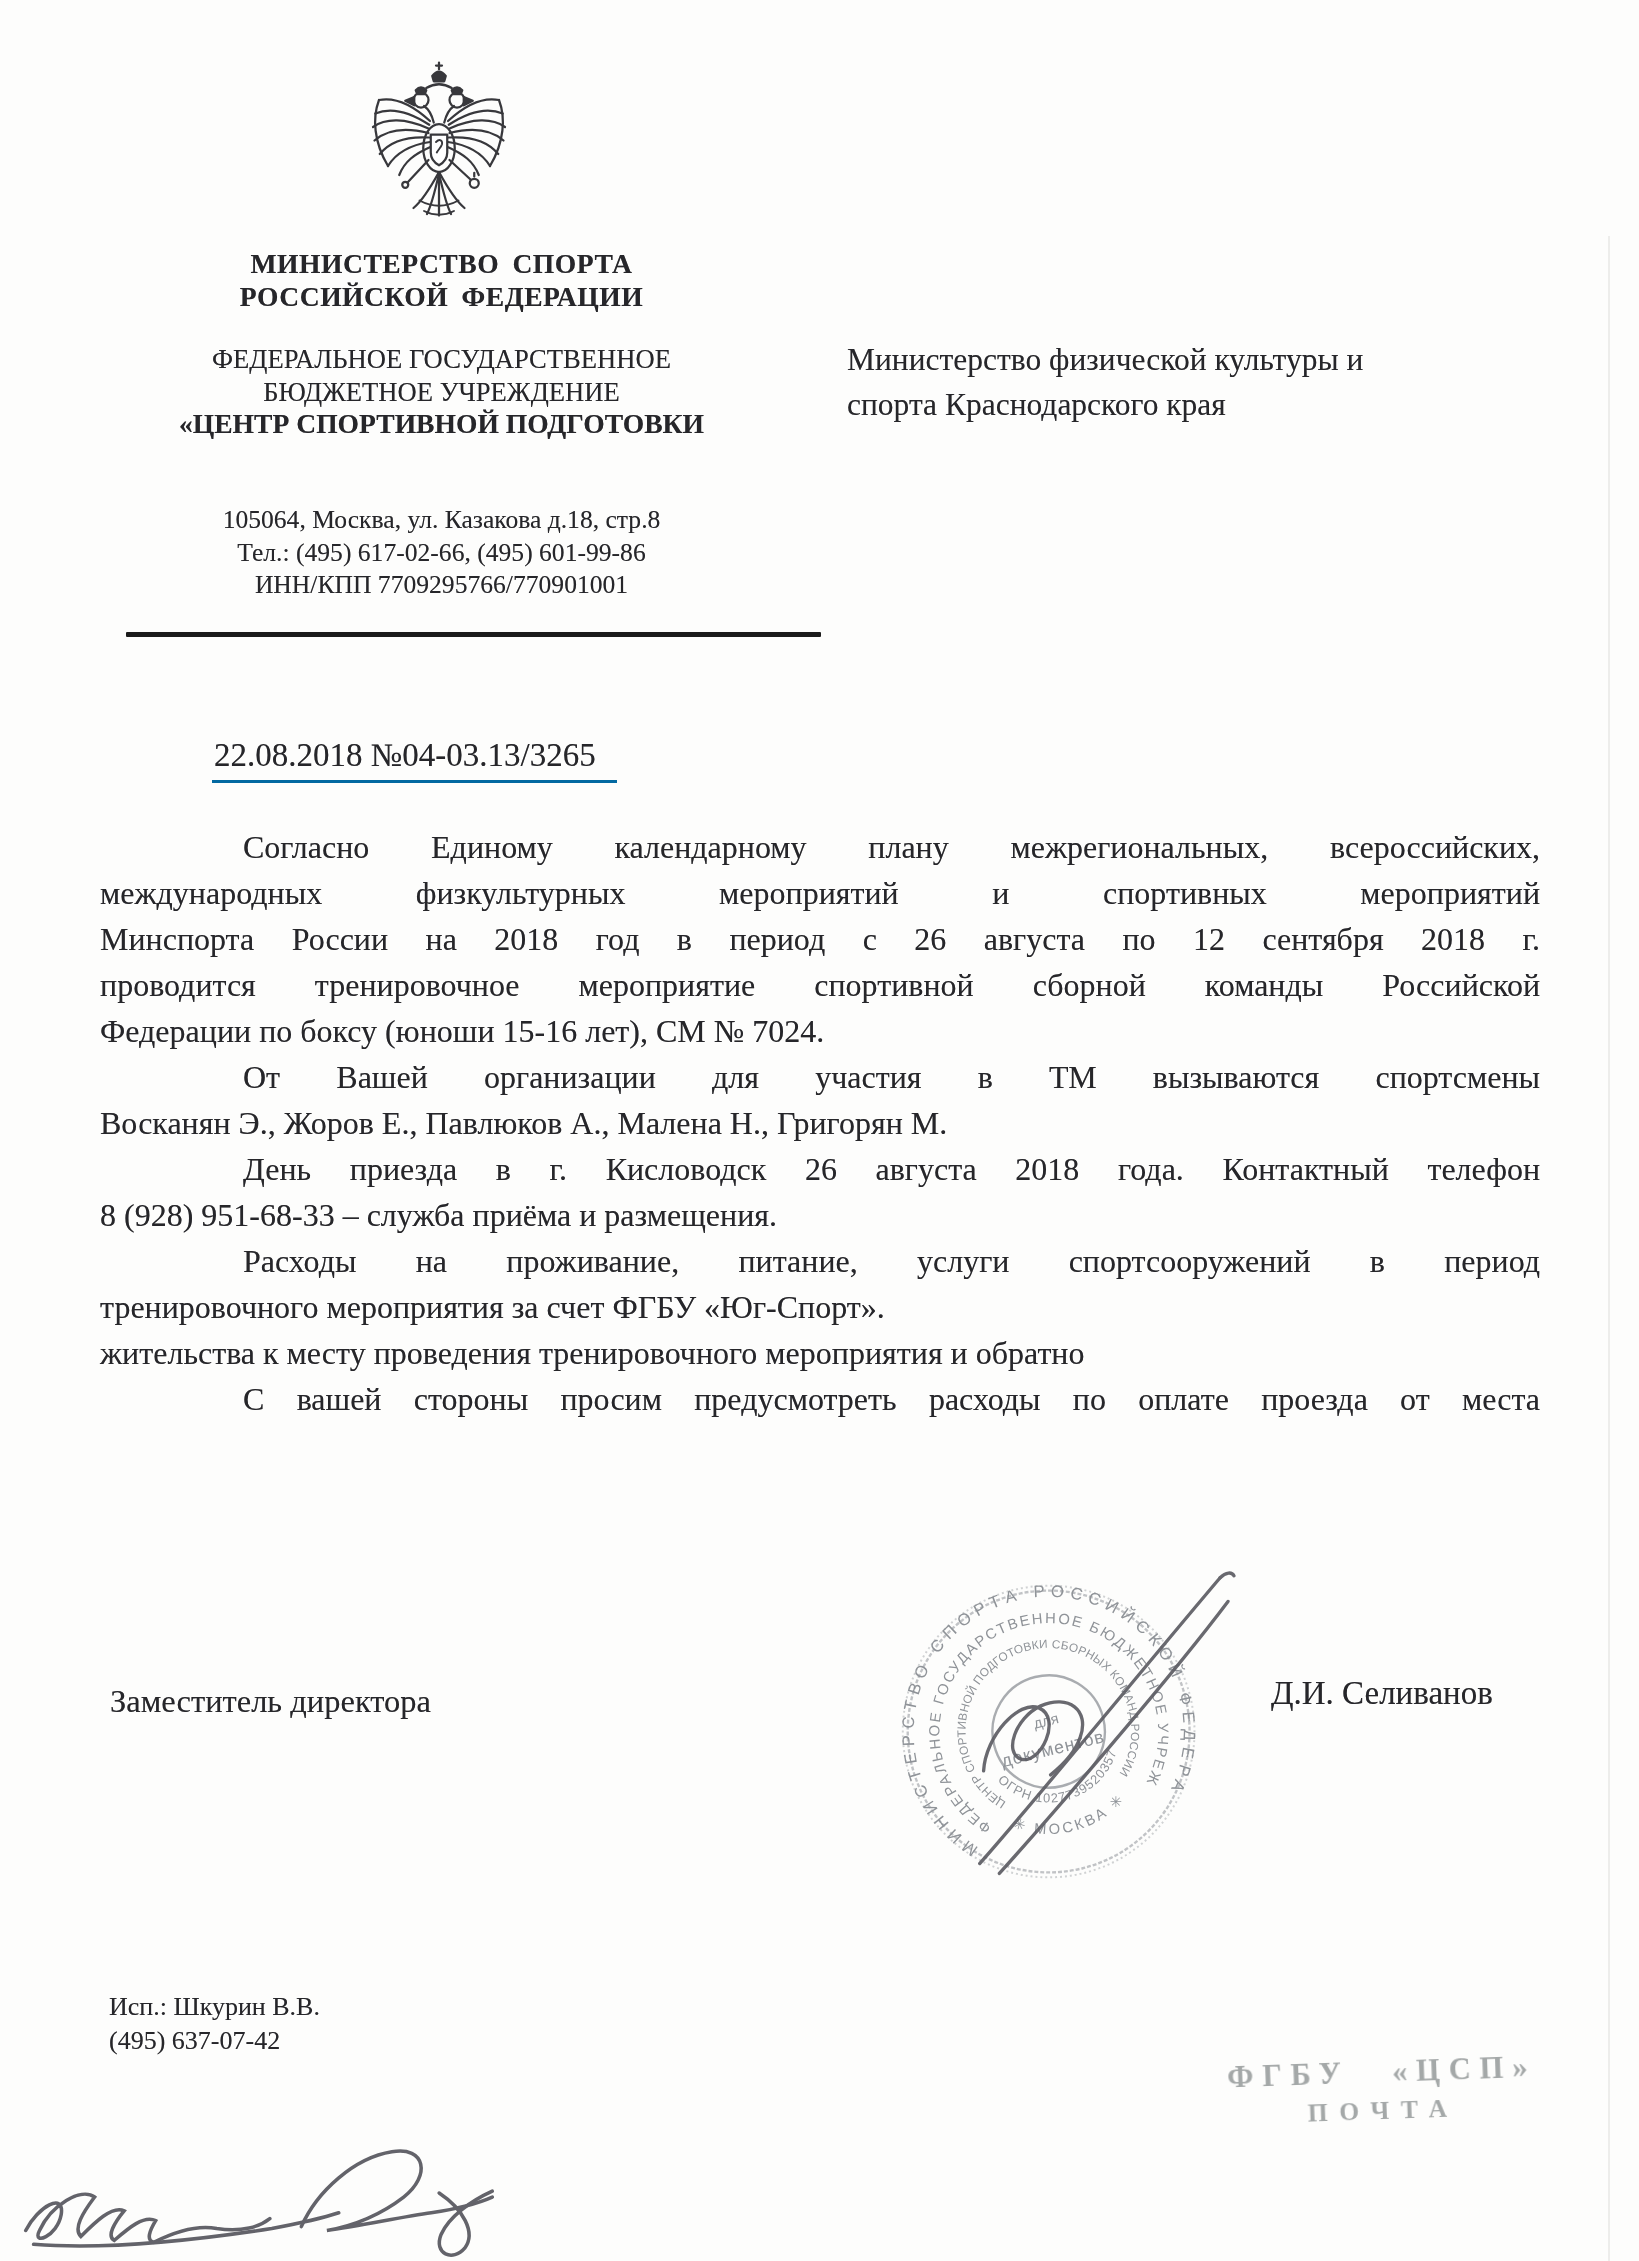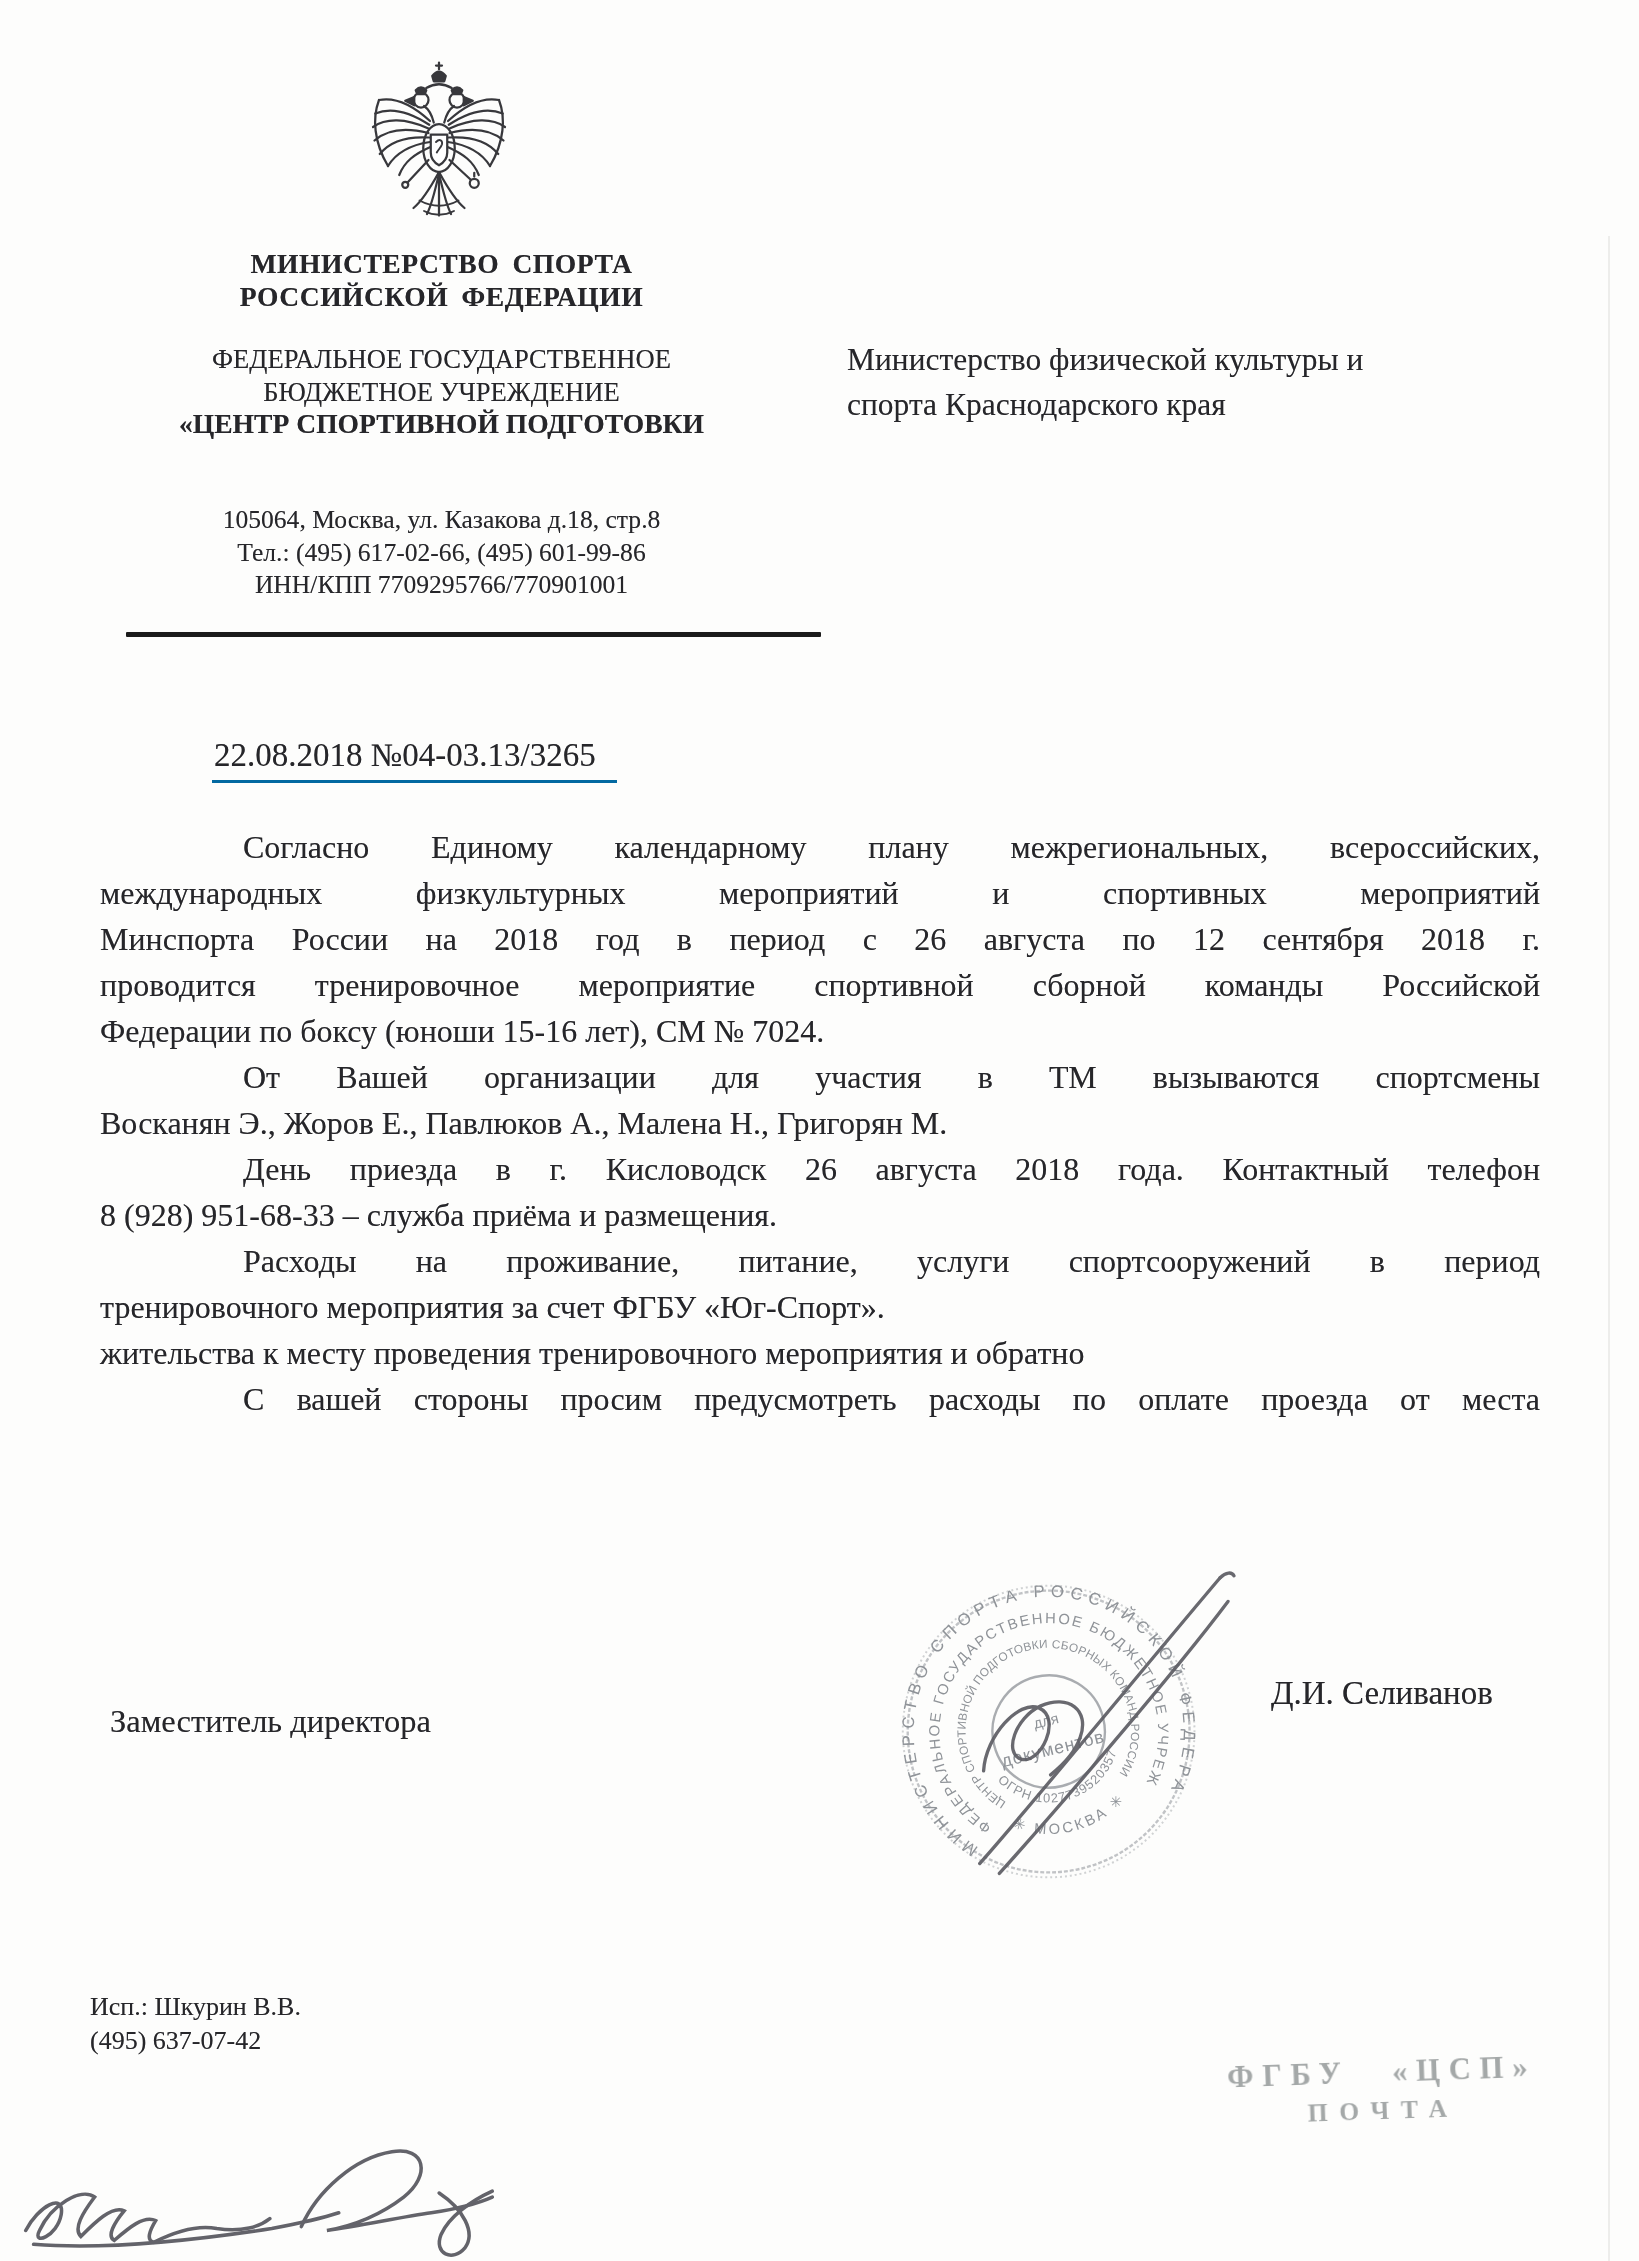--- a/index.html
+++ b/index.html
@@ -22,26 +22,26 @@
   .recipient{left:847px;top:337px;width:690px;text-align:left;font-size:31.5px;line-height:45px;text-shadow:0 0 0.4px rgba(20,20,20,.35);}
   
   .ref{left:212px;top:737px;font-size:33px;border-bottom:3px solid #0369a1;padding:0 21.7px 5.9px 2px;text-shadow:0 0 0.4px rgba(20,20,20,.4);text-align:center;}
   
   .body{left:100px;top:824px;width:1440px;font-size:32px;text-shadow:0 0 0.4px rgba(20,20,20,.4);}
   .bl{height:46px;line-height:46px;}
   .bl.ind{padding-left:143px;}
   .bl.just{text-align:justify;text-align-last:justify;}
   .bl.end{text-align:left;}
   
-  .sig-title{left:110px;top:1683px;font-size:32.5px;text-shadow:0 0 0.4px rgba(20,20,20,.4);margin-top:20px;}
+  .sig-title{left:110px;top:1683px;font-size:32.5px;text-shadow:0 0 0.4px rgba(20,20,20,.4);}
   .sig-name{left:1271px;top:1675px;font-size:33px;text-shadow:0 0 0.4px rgba(20,20,20,.4);}
   .stamp-svg{left:881px;top:1562px;width:355px;height:339px;}
   .stamp-text{font-family:"Liberation Sans","DejaVu Sans",sans-serif;fill:#8f9398;}
   
-  .executor{left:90px;top:1990px;font-size:26px;line-height:34px;text-shadow:0 0 0.3px rgba(20,20,20,.35);}
+  .executor{left:109px;top:1990px;font-size:26px;line-height:34px;text-shadow:0 0 0.3px rgba(20,20,20,.35);}
   .mail-stamp{left:1220px;top:2055px;width:325px;color:#a4a8a8;transform:rotate(-2deg);filter:blur(0.3px);text-align:center;font-weight:bold;}
   .mail-stamp .l1{font-size:30.5px;letter-spacing:8.9px;word-spacing:25.6px;}
   .mail-stamp .l2{font-size:25.6px;letter-spacing:11.8px;margin-top:5.9px;}
   .bottom-sig{left:7.9px;top:2136px;width:502px;height:126px;}
   .scan-line{left:1608px;top:236px;width:2px;height:2025px;background:#ededeb;}
 </style>
 </head>
 <body>
 
 <div class="page">

